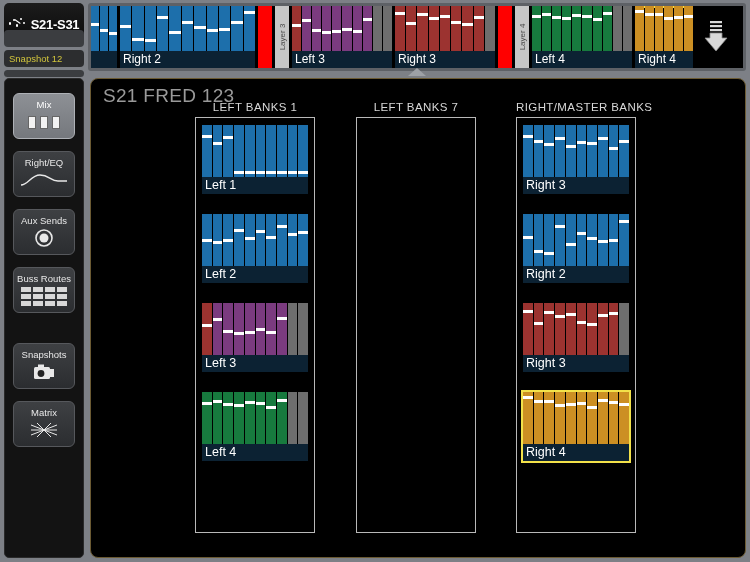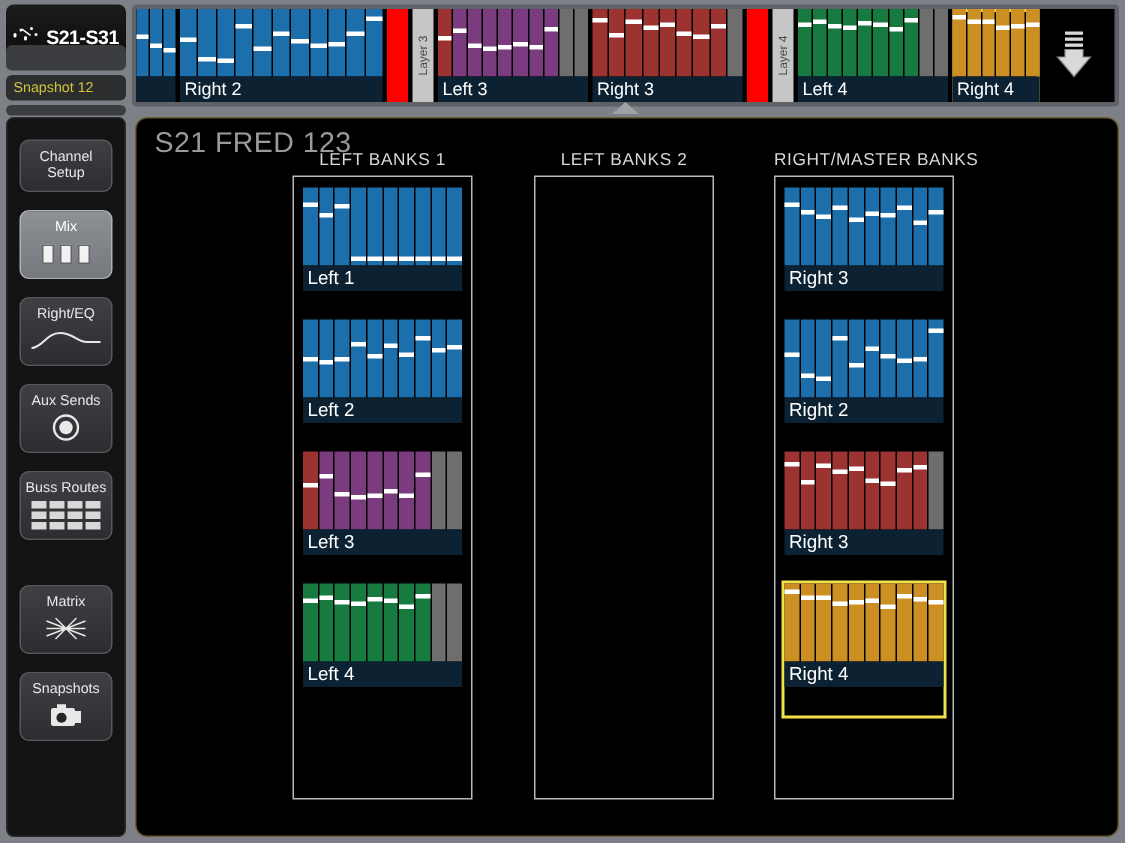--- a/index.html
+++ b/index.html
@@ -150,21 +150,21 @@
   .col-box {
     border: 1px solid #b9b9b9; background: #000;
     width: 120px; height: 416px;
     padding: 7px 6px;
   }
   #col1 { left: 104px; }
   #col2 { left: 265px; }
   #col3 { left: 425px; }
 
   .bank {
-    position: relative; width: 100%; height: 88px; 
+    position: relative; width: 100%; height: 69px; margin-bottom: 20px;
     background: #000;
   }
   .bank.sel { outline: 2px solid #f2e14a; outline-offset: 0px; }
   .bank-faders {
     position: relative; height: 52px; display: flex; gap: 1px;
   }
   .bank-label {
     height: 17px; background: #0c2233; position: relative;
   }
   .bank-label span {
@@ -394,23 +394,20 @@
               <rect x="7" y="10" width="12" height="2.2" fill="#d9d9d9"></rect>
               <path d="M7 14 h12 v5 h5 l-11 13 l-11 -13 h5 z" fill="#d9d9d9" stroke="#8a8a8a" stroke-width="0.8"></path>
             </svg>
           </div>
         </div>
     </div>
     <div class="caret-up"></div>
   </div>
 
   <div id="sidebar">
-      <div class="side-btn">
-        <span class="lbl">Channel Setup</span>
-      </div>
       <div class="side-btn active">
         <span class="lbl">Mix</span>
         <span class="gfx">
           <span class="mix-sq">
             <i></i>
             <i></i>
             <i></i>
           </span>
         </span>
       </div>
@@ -445,40 +442,40 @@
             <i></i>
             <i></i>
             <i></i>
             <i></i>
             <i></i>
           </span>
         </span>
       </div>
       <div class="side-spacer"></div>
       <div class="side-btn">
-        <span class="lbl">Matrix</span>
-        <span class="gfx">
-          <svg width="30" height="18" viewBox="0 0 30 18">
-            <g stroke="#e8e8e8" stroke-width="1" fill="none">
-              <path d="M2 4 L28 14 M2 9 L28 9 M2 14 L28 4 M8 2 L22 16 M22 2 L8 16"></path>
-            </g>
-          </svg>
-        </span>
-      </div>
-      <div class="side-btn">
         <span class="lbl">Snapshots</span>
         <span class="gfx">
           <svg width="24" height="18" viewBox="0 0 24 18">
             <rect x="2" y="4" width="16" height="12" rx="1.5" fill="#e8e8e8"></rect>
             <rect x="6" y="1.5" width="6" height="3" fill="#e8e8e8"></rect>
             <circle cx="9" cy="10.5" r="3.4" fill="#232323"></circle>
             <rect x="18" y="6" width="4" height="8" fill="#e8e8e8"></rect>
           </svg>
         </span>
       </div>
+      <div class="side-btn">
+        <span class="lbl">Matrix</span>
+        <span class="gfx">
+          <svg width="30" height="18" viewBox="0 0 30 18">
+            <g stroke="#e8e8e8" stroke-width="1" fill="none">
+              <path d="M2 4 L28 14 M2 9 L28 9 M2 14 L28 4 M8 2 L22 16 M22 2 L8 16"></path>
+            </g>
+          </svg>
+        </span>
+      </div>
     </div>
 
   <div id="main">
     <div id="main-title">S21 FRED 123</div>
     <div class="col" id="col1">
       <div class="col-head">LEFT BANKS 1</div>
       <div class="col-box">
           <div class="bank">
             <div class="bank-faders">
               <div class="fader" style="background: rgb(29, 111, 171);">
@@ -615,21 +612,21 @@
               <div class="fader" style="background: rgb(110, 110, 110);"></div>
               <div class="fader" style="background: rgb(110, 110, 110);"></div>
             </div>
             <div class="bank-label">
               <span>Left 4</span>
             </div>
           </div>
         </div>
     </div>
     <div class="col" id="col2">
-      <div class="col-head">LEFT BANKS 2</div>
+      <div class="col-head">LEFT BANKS 7</div>
       <div class="col-box"></div>
     </div>
     <div class="col" id="col3">
       <div class="col-head">RIGHT/MASTER BANKS</div>
       <div class="col-box">
           <div class="bank">
             <div class="bank-faders">
               <div class="fader" style="background: rgb(29, 111, 171);">
                 <div class="cap" style="top: 10.4px;"></div>
               </div>

